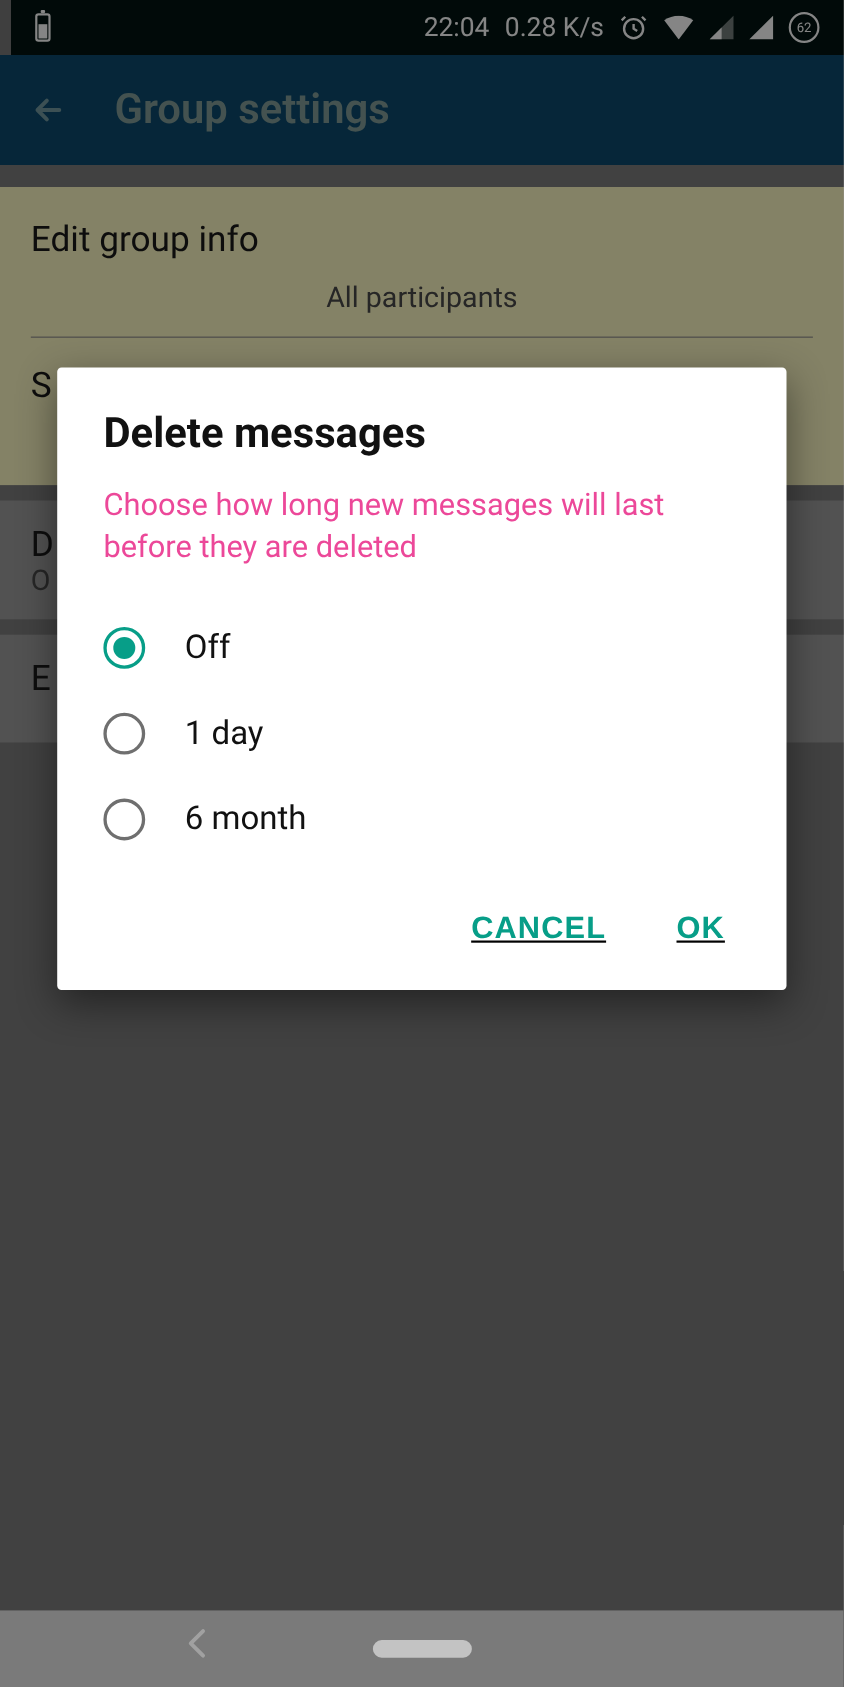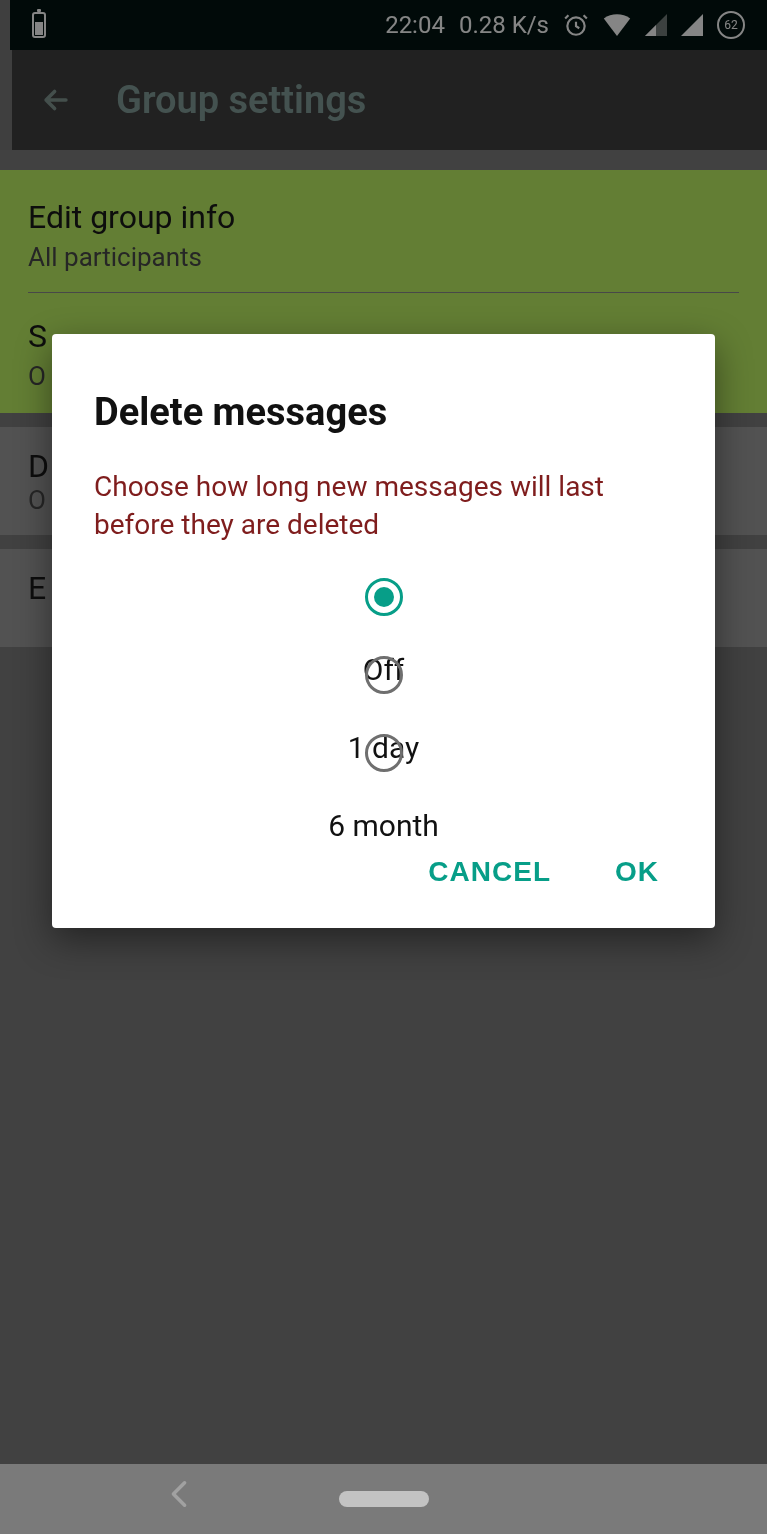--- a/index.html
+++ b/index.html
@@ -17,73 +17,71 @@
   .statusbar .right { display: flex; align-items: center; gap: 14px; }
   .battery-small { width: 14px; height: 26px; border: 2px solid #fff; border-radius: 3px; position: relative; }
   .battery-small::before { content:""; position:absolute; top:-5px; left:3px; width:4px; height:3px; background:#fff; border-radius:1px; }
   .battery-small::after { content:""; position:absolute; bottom:1px; left:1px; right:1px; height:60%; background:#fff; }
   .wifi-icon svg, .alarm-icon svg, .signal-icon svg, .circle-num svg { display:block; }
   .circle-num { width:28px; height:28px; border:2px solid #fff; border-radius:50%; display:flex; align-items:center; justify-content:center; font-size:12px; }
 
   
   .appheader {
     position: absolute; top: 50px; left:0; right:0; height: 100px;
-    background: #404040; 
+    background: #0c4a6e; 
     display: flex; align-items: center; padding: 0 20px;
     color: #9fbdb7;
-    margin-left: 12px;
   }
   .appheader .back { width: 48px; height: 48px; display:flex; align-items:center; justify-content:center; margin-right: 36px; opacity:0.7; }
   .appheader .title { font-size: 38px; font-weight: 600; color: #839e99; }
 
   
   .settings-bg {
     position: absolute; top: 150px; left:0; right:0; bottom:0;
     background: #7d7d7d;
   }
   .settings-card {
-    background: #bef264; margin-top: 20px; padding: 28px 28px 22px;
+    background: #fef9c3; margin-top: 20px; padding: 28px 28px 22px;
   }
   .settings-card .row-title { font-size: 32px; color: #1a1a1a; }
-  .settings-card .row-sub { font-size: 26px; color: #4a4a4a; margin-top:6px; }
+  .settings-card .row-sub { font-size: 26px; color: #4a4a4a; margin-top:20px;text-align:center; }
   .settings-sep { height:1px; background:#8a8a8a; margin: 20px 0 24px; }
   .settings-stub { padding: 20px 28px; background:#9e9e9e; margin-top:10px; }
   .settings-stub .row-title { font-size: 32px; color:#1a1a1a; }
   .settings-stub .row-sub { font-size: 26px; color:#4a4a4a; }
 
   
   .scrim {
     position:absolute; inset:0; background: rgba(0,0,0,0.48);
   }
   .dialog {
     position: absolute; left: 52px; right: 52px; top: 334px;
     background: #fff; border-radius: 4px;
     box-shadow: 0 12px 36px rgba(0,0,0,0.45);
-    padding: 56px 42px 26px;
+    padding: 38px 42px 26px;
   }
   .dialog .dlg-title { font-size: 38px; font-weight: 700; color:#111; }
-  .dialog .dlg-desc { font-size: 28px; color:#7f1d1d; margin-top: 34px; line-height: 1.35; }
+  .dialog .dlg-desc { font-size: 28px; color:#ec4899; margin-top: 24px; line-height: 1.35; }
   .radio-list { margin-top: 34px; }
   .radio-row {
     display:flex; align-items:center; gap: 36px;
     height: 78px;
-    flex-direction: column;
   }
   .radio {
     width: 38px; height: 38px; border-radius: 50%;
     border: 3px solid #6f6f6f; position: relative; flex:0 0 auto;
   }
   .radio.selected { border-color: #079e88; }
   .radio.selected::after {
     content:""; position:absolute; inset:6px; border-radius:50%; background:#079e88;
   }
   .radio-label { font-size: 30px; color:#111; }
   .dlg-actions {
     display:flex; justify-content:flex-end; gap: 48px;
-    margin-top: 30px; padding-right: 6px;
+    margin-top: 30px; padding-right: 6px; text-decoration: underline;
   }
   .dlg-btn {
     background:none; border:none; color:#079e88;
     font-size: 28px; font-weight: 700; letter-spacing: 1px;
     padding: 14px 8px; cursor:pointer;
   }
 
   
   .navbar {
     position:absolute; left:0; right:0; bottom:0; height: 70px;

